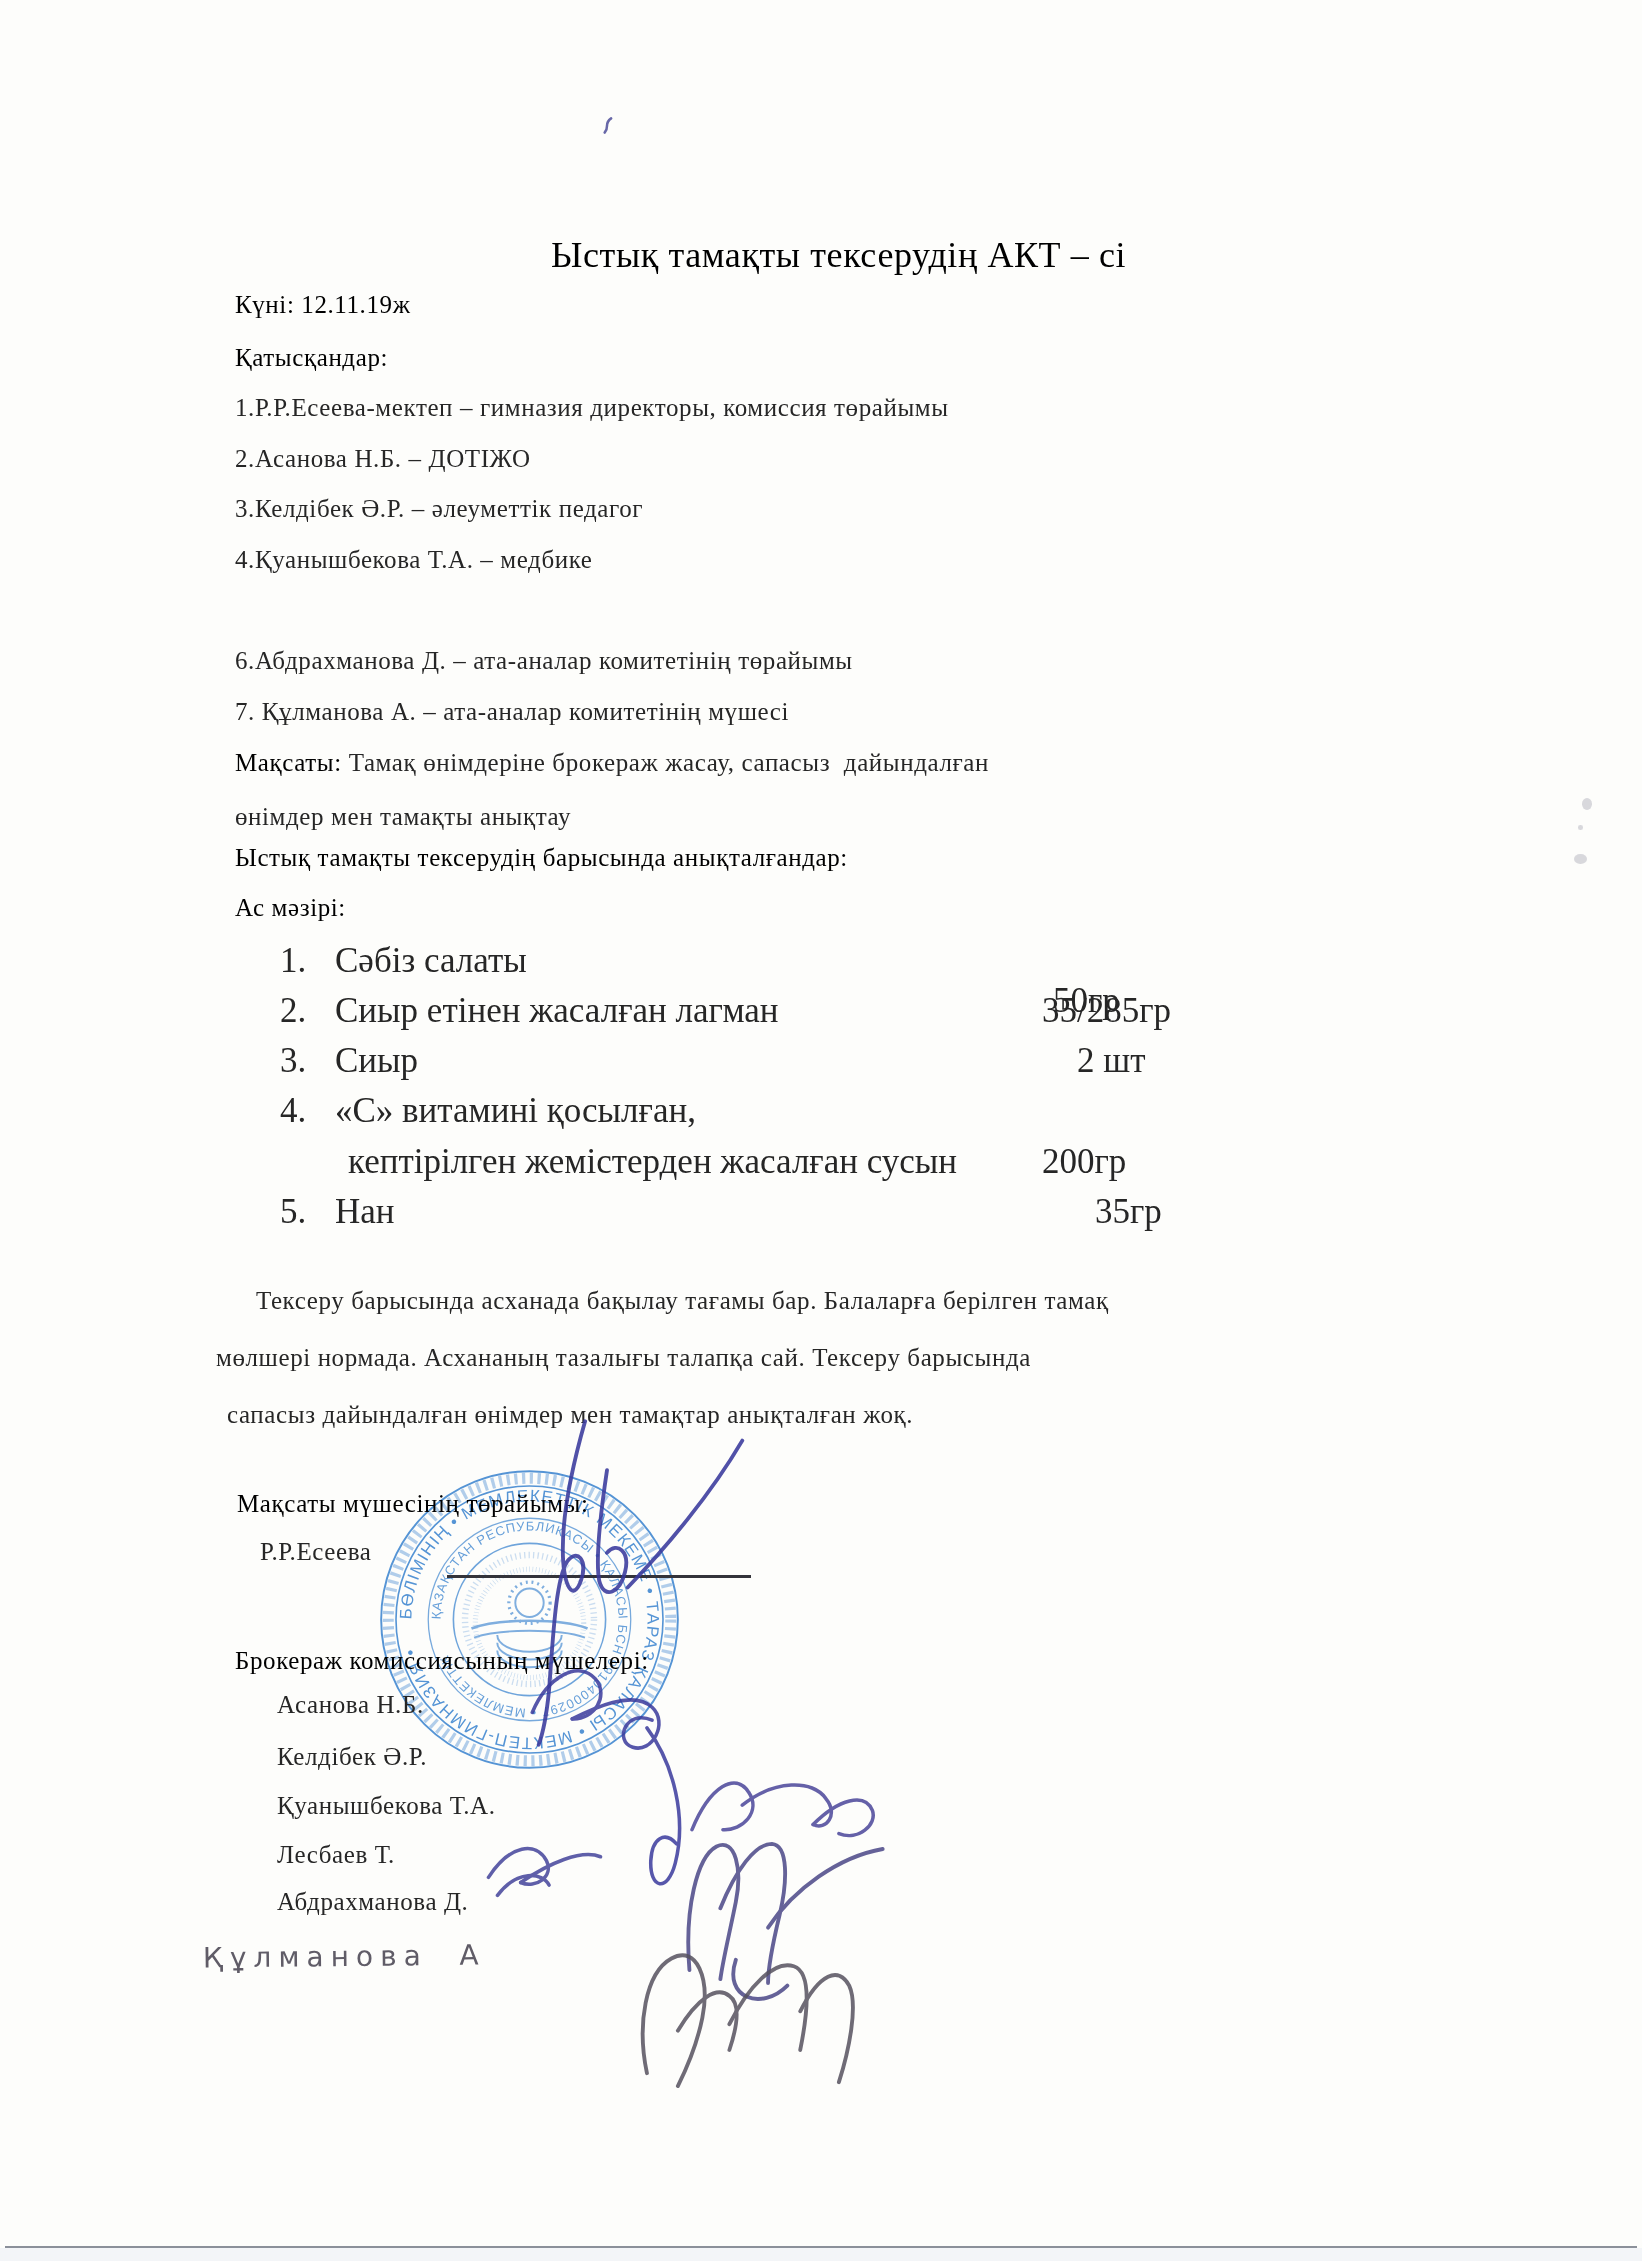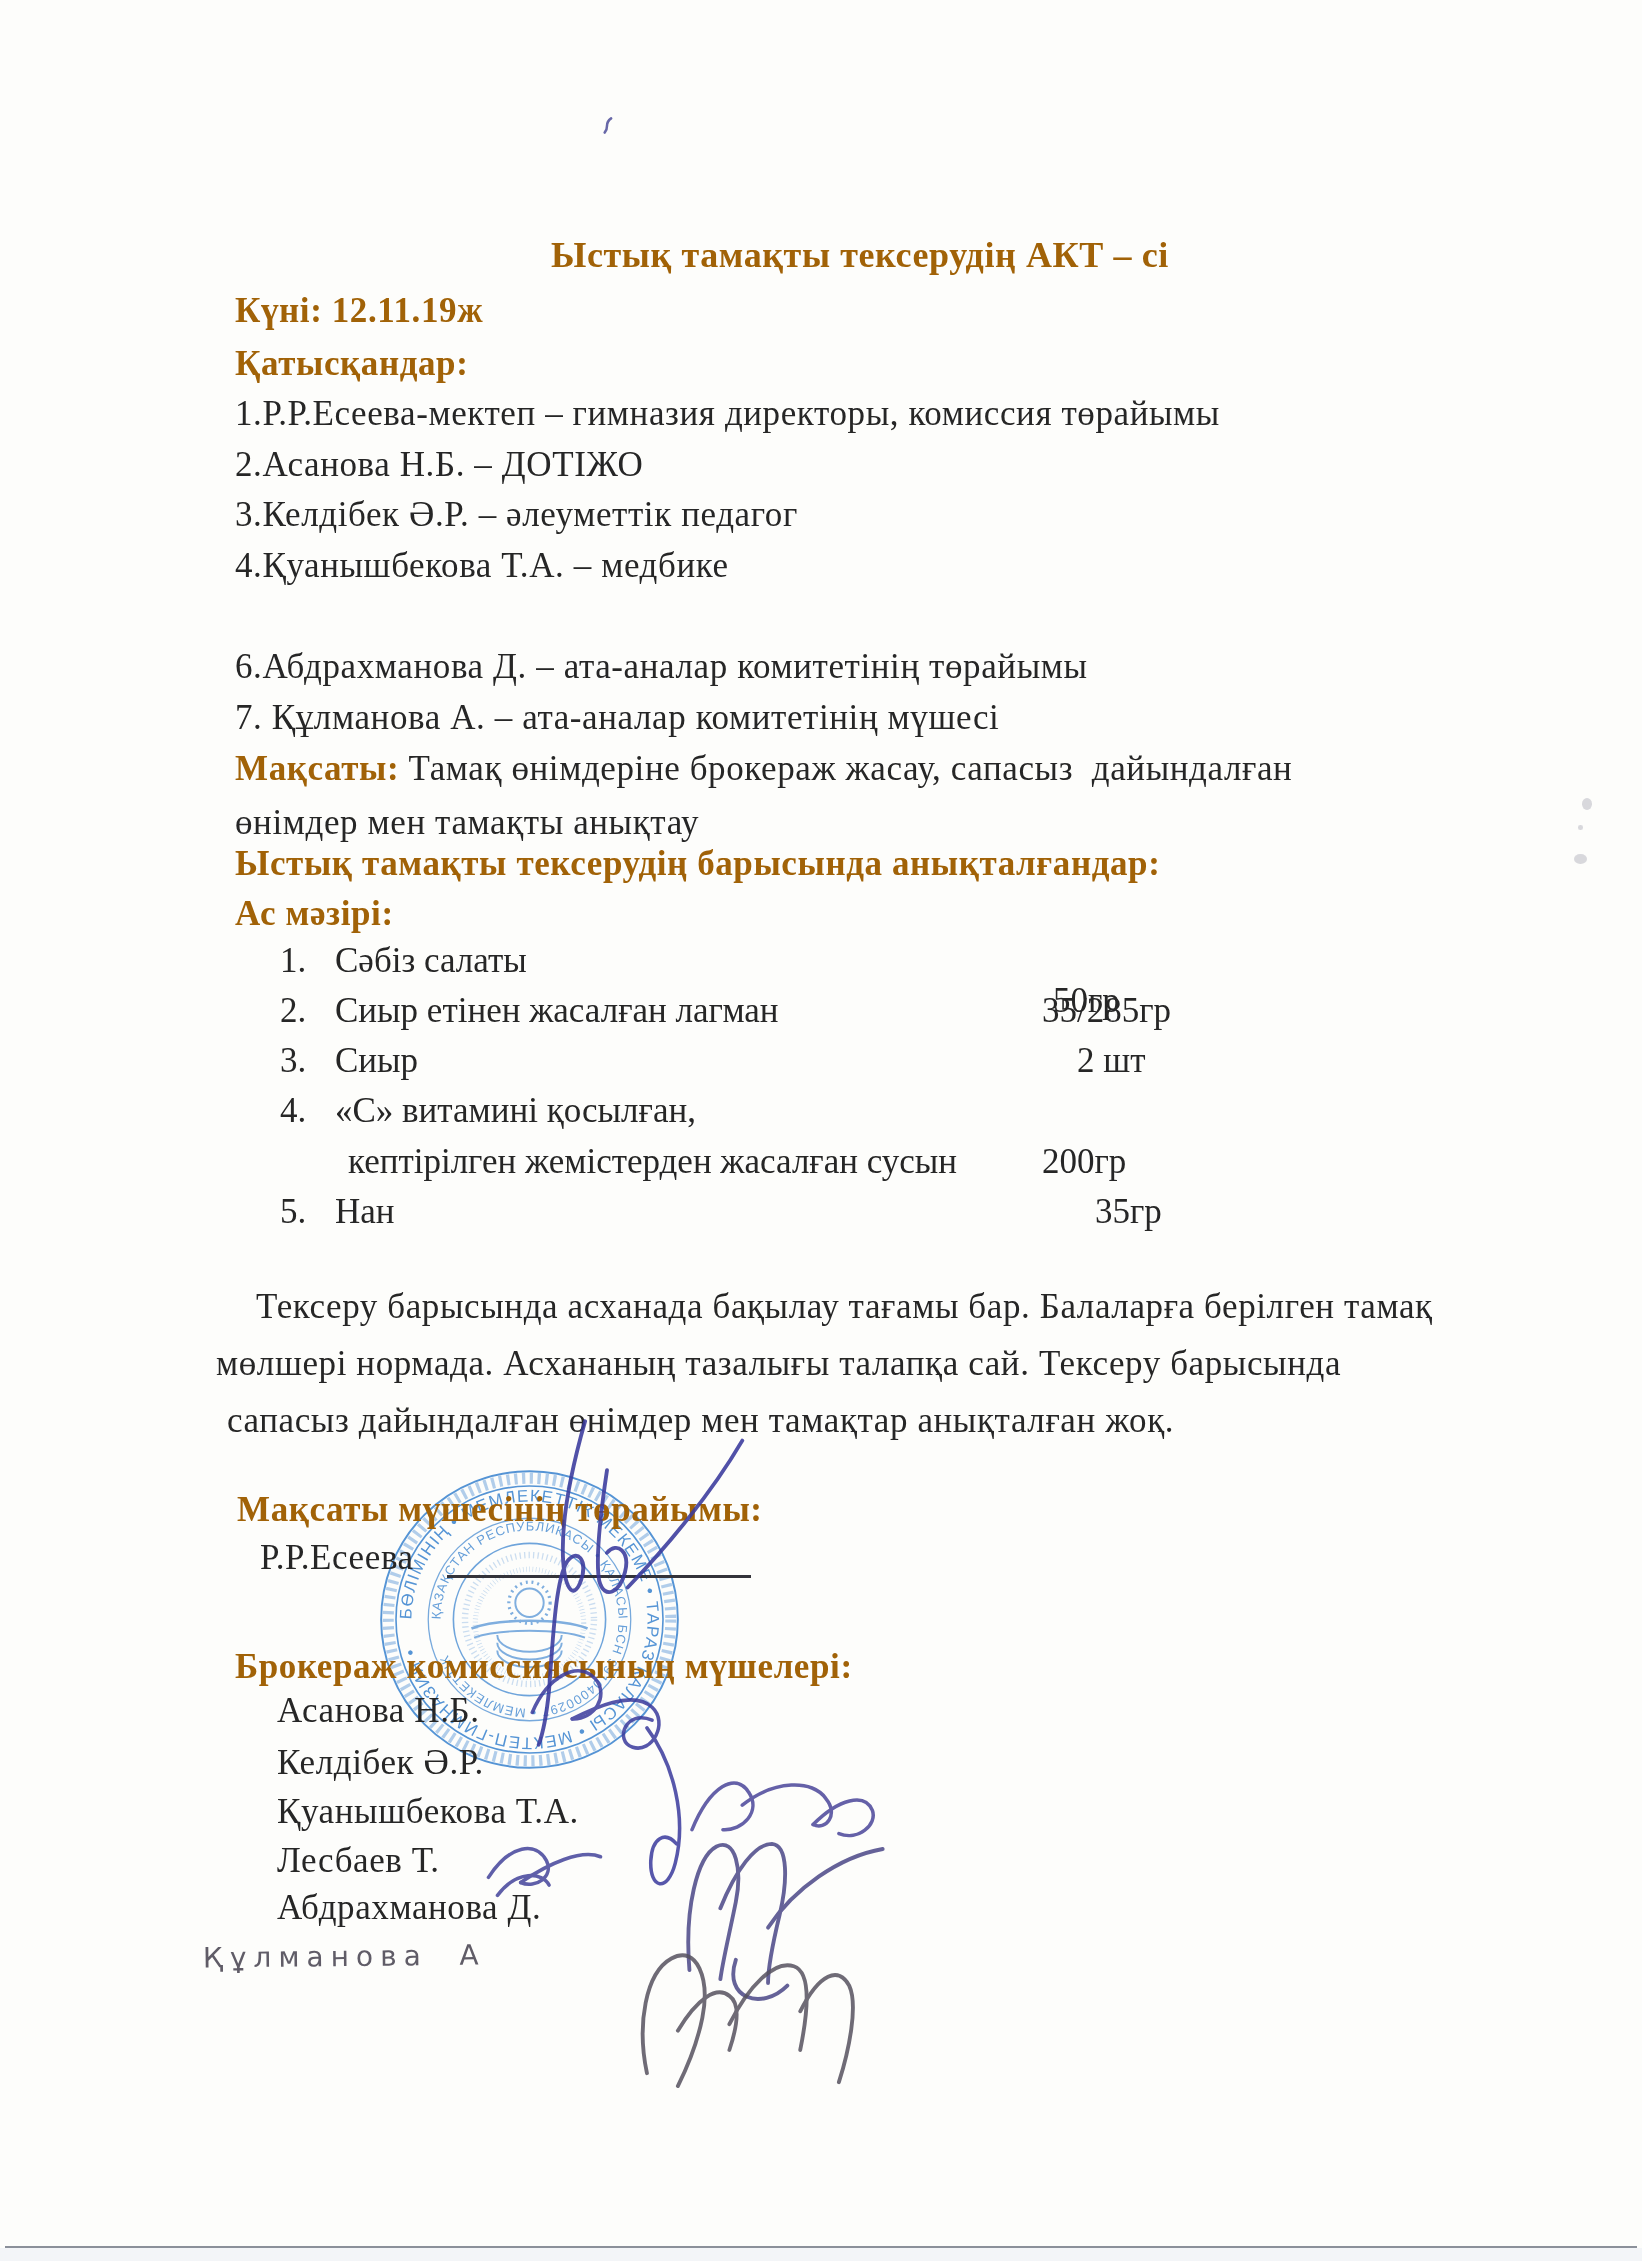--- a/index.html
+++ b/index.html
@@ -6,26 +6,26 @@
   .page{
     position:relative;
     width:1643px;height:2261px;
     background:#fdfdfb;
     overflow:hidden;
     font-family:"Liberation Serif","DejaVu Serif",serif;
     color:#232323;
   }
   .line{
     position:absolute;
-    font-size:35px;
+    font-size:25px;
     letter-spacing:0.6px;
     white-space:pre;
     color:#262626;
   }
-  .b{font-weight:bold;color:#a16207;}
+  .b{font-weight:normal;color:#000000;}
   .title{font-size:36px;}
   .menu-num{position:absolute;font-size:35px;color:#262626;white-space:pre;}
   .menu-name{position:absolute;font-size:35px;color:#262626;white-space:pre;}
   .menu-value{position:absolute;font-size:35px;color:#262626;white-space:pre;}
   .hand{
     font-family:"DejaVu Sans",sans-serif;
     font-size:28px;
     letter-spacing:7px;
     color:#45414e;
     transform:rotate(-0.6deg);

